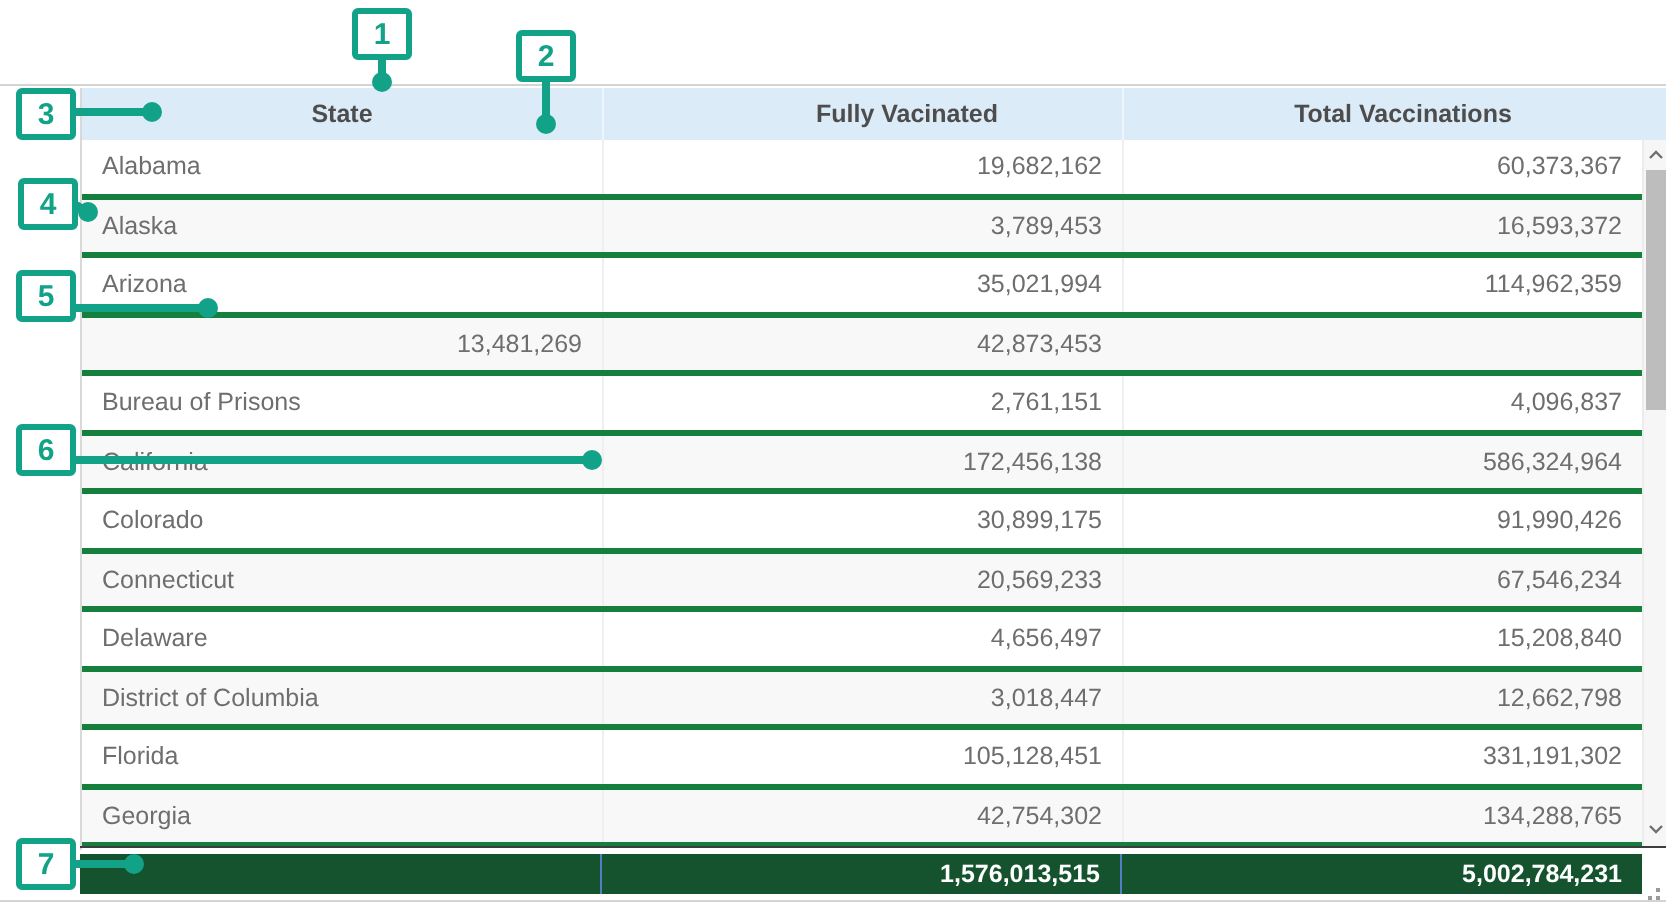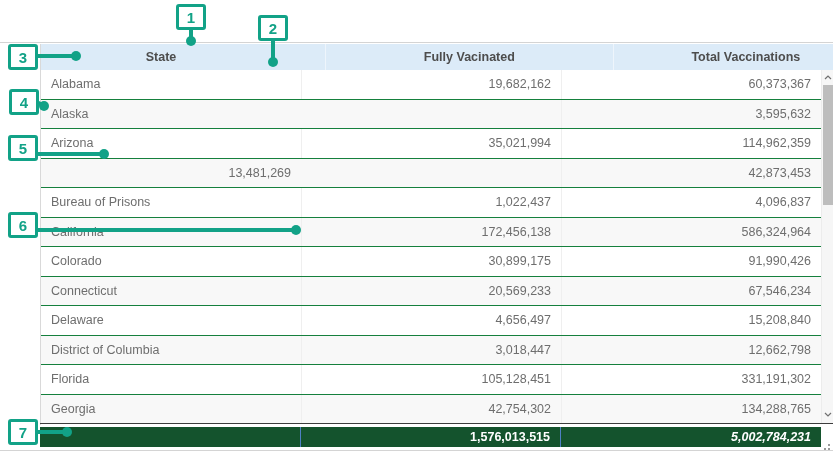--- a/index.html
+++ b/index.html
@@ -4,51 +4,51 @@
 <style>
   html,body{margin:0;padding:0;background:#ffffff;}
   .canvas{
     position:relative;width:833px;height:453px;background:#ffffff;overflow:hidden;
     font-family:"Liberation Sans", sans-serif;
   }
   .hline{position:absolute;left:0;width:833px;height:1px;background:#d4d4d4;}
   
   .table{position:absolute;left:40px;top:44px;width:793px;height:381px;
          border-left:1px solid #d9d9d9;box-sizing:border-box;}
-  .thead{position:absolute;left:0;top:0;width:793px;height:26px;display:flex;background:#dcebf8;gap:44px;}
+  .thead{position:absolute;left:0;top:0;width:793px;height:26px;display:flex;background:#dcebf8;}
   .th{box-sizing:border-box;display:flex;align-items:center;justify-content:center;
       font-size:12.5px;font-weight:bold;color:#4d4d4d;}
   .th+.th{border-left:1px solid #eef5fc;padding-left:44px;}
   .th:nth-child(1){width:260px;}
   .th:nth-child(2){width:260px;}
   .th:nth-child(3){width:236px;}
   .tbody{position:absolute;left:0;top:26px;width:780px;height:354px;
          display:flex;flex-direction:column;}
-  .row{flex:1;display:flex;background:#ffffff;border-bottom:1px solid #15803d;box-sizing:border-box;justify-content:space-between;}
+  .row{flex:1;display:flex;background:#ffffff;border-bottom:3px solid #15803d;box-sizing:border-box;}
   .row:nth-child(even){background:#f8f8f8;}
   .cell{box-sizing:border-box;width:260px;display:flex;align-items:center;
         font-size:12.5px;color:#6e6e6e;}
   .cell.num{justify-content:flex-end;padding-right:10px;}
   .cell.txt{padding-left:10px;}
   .cell+.cell{border-left:1px solid #efefef;}
   
   .scrollbar{position:absolute;left:780px;top:26px;width:13px;height:354px;background:#f6f6f6;
              border-left:1px solid #ececec;box-sizing:border-box;}
   .sb-arrow{position:absolute;left:0;width:12px;height:12px;display:flex;align-items:center;justify-content:center;}
   .sb-up{top:1px;}
   .sb-down{top:338px;}
   .sb-thumb{position:absolute;left:1px;top:15px;width:10px;height:120px;background:#bdbdbd;}
   
   .table-bottom-line{position:absolute;left:40px;top:423px;width:793px;height:1px;background:#3d3d3d;}
   .summary{position:absolute;left:40px;top:427px;width:781px;height:20px;background:#14532d;display:flex;}
   .sum-cell{box-sizing:border-box;display:flex;align-items:center;justify-content:flex-end;
             padding-right:10px;font-size:12.5px;font-weight:bold;color:#ffffff;}
   .sum-cell:nth-child(1){width:260px;}
   .sum-cell:nth-child(2){width:260px;}
-  .sum-cell:nth-child(3){width:261px;font-style:italic;}
+  .sum-cell:nth-child(3){width:261px;}
   .sum-cell+.sum-cell{border-left:1px solid #4f80c4;}
   .grip{position:absolute;left:824px;top:444px;width:6px;height:6px;
         border-right:2px dotted #9a9a9a;border-bottom:2px dotted #9a9a9a;box-sizing:border-box;}
   
   .ann-svg{position:absolute;left:0;top:0;z-index:9;pointer-events:none;}
   .callout{position:absolute;z-index:10;width:30px;height:26px;background:#ffffff;
            border:3px solid #12a287;border-radius:3px;box-sizing:border-box;
            display:flex;align-items:center;justify-content:center;
            font-size:15px;font-weight:bold;color:#12a287;}
 </style>
@@ -68,34 +68,35 @@
     </div>
 
     <div class="tbody">
         <div class="row">
     <div class="cell txt">Alabama</div>
     <div class="cell num">19,682,162</div>
     <div class="cell num">60,373,367</div>
   </div>
         <div class="row">
     <div class="cell txt">Alaska</div>
-    <div class="cell num">3,595,632</div>
+    <div class="cell num">3,789,453</div>
+    <div class="cell num">16,593,372</div>
   </div>
         <div class="row">
     <div class="cell txt">Arizona</div>
     <div class="cell num">35,021,994</div>
     <div class="cell num">114,962,359</div>
   </div>
         <div class="row">
     <div class="cell num">13,481,269</div>
     <div class="cell num">42,873,453</div>
   </div>
         <div class="row">
     <div class="cell txt">Bureau of Prisons</div>
-    <div class="cell num">1,022,437</div>
+    <div class="cell num">2,761,151</div>
     <div class="cell num">4,096,837</div>
   </div>
         <div class="row">
     <div class="cell txt">California</div>
     <div class="cell num">172,456,138</div>
     <div class="cell num">586,324,964</div>
   </div>
         <div class="row">
     <div class="cell txt">Colorado</div>
     <div class="cell num">30,899,175</div>

